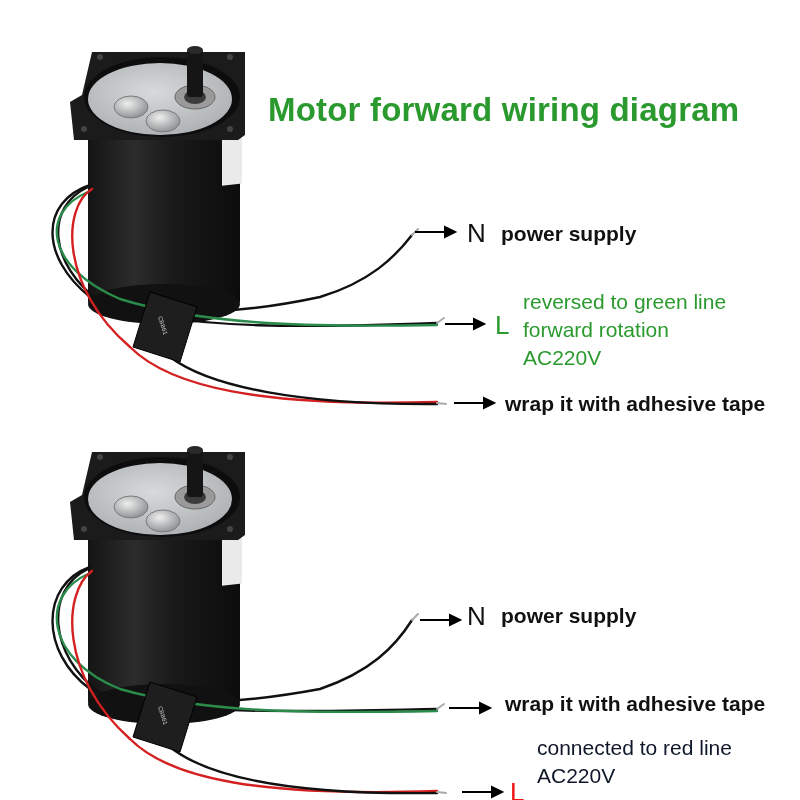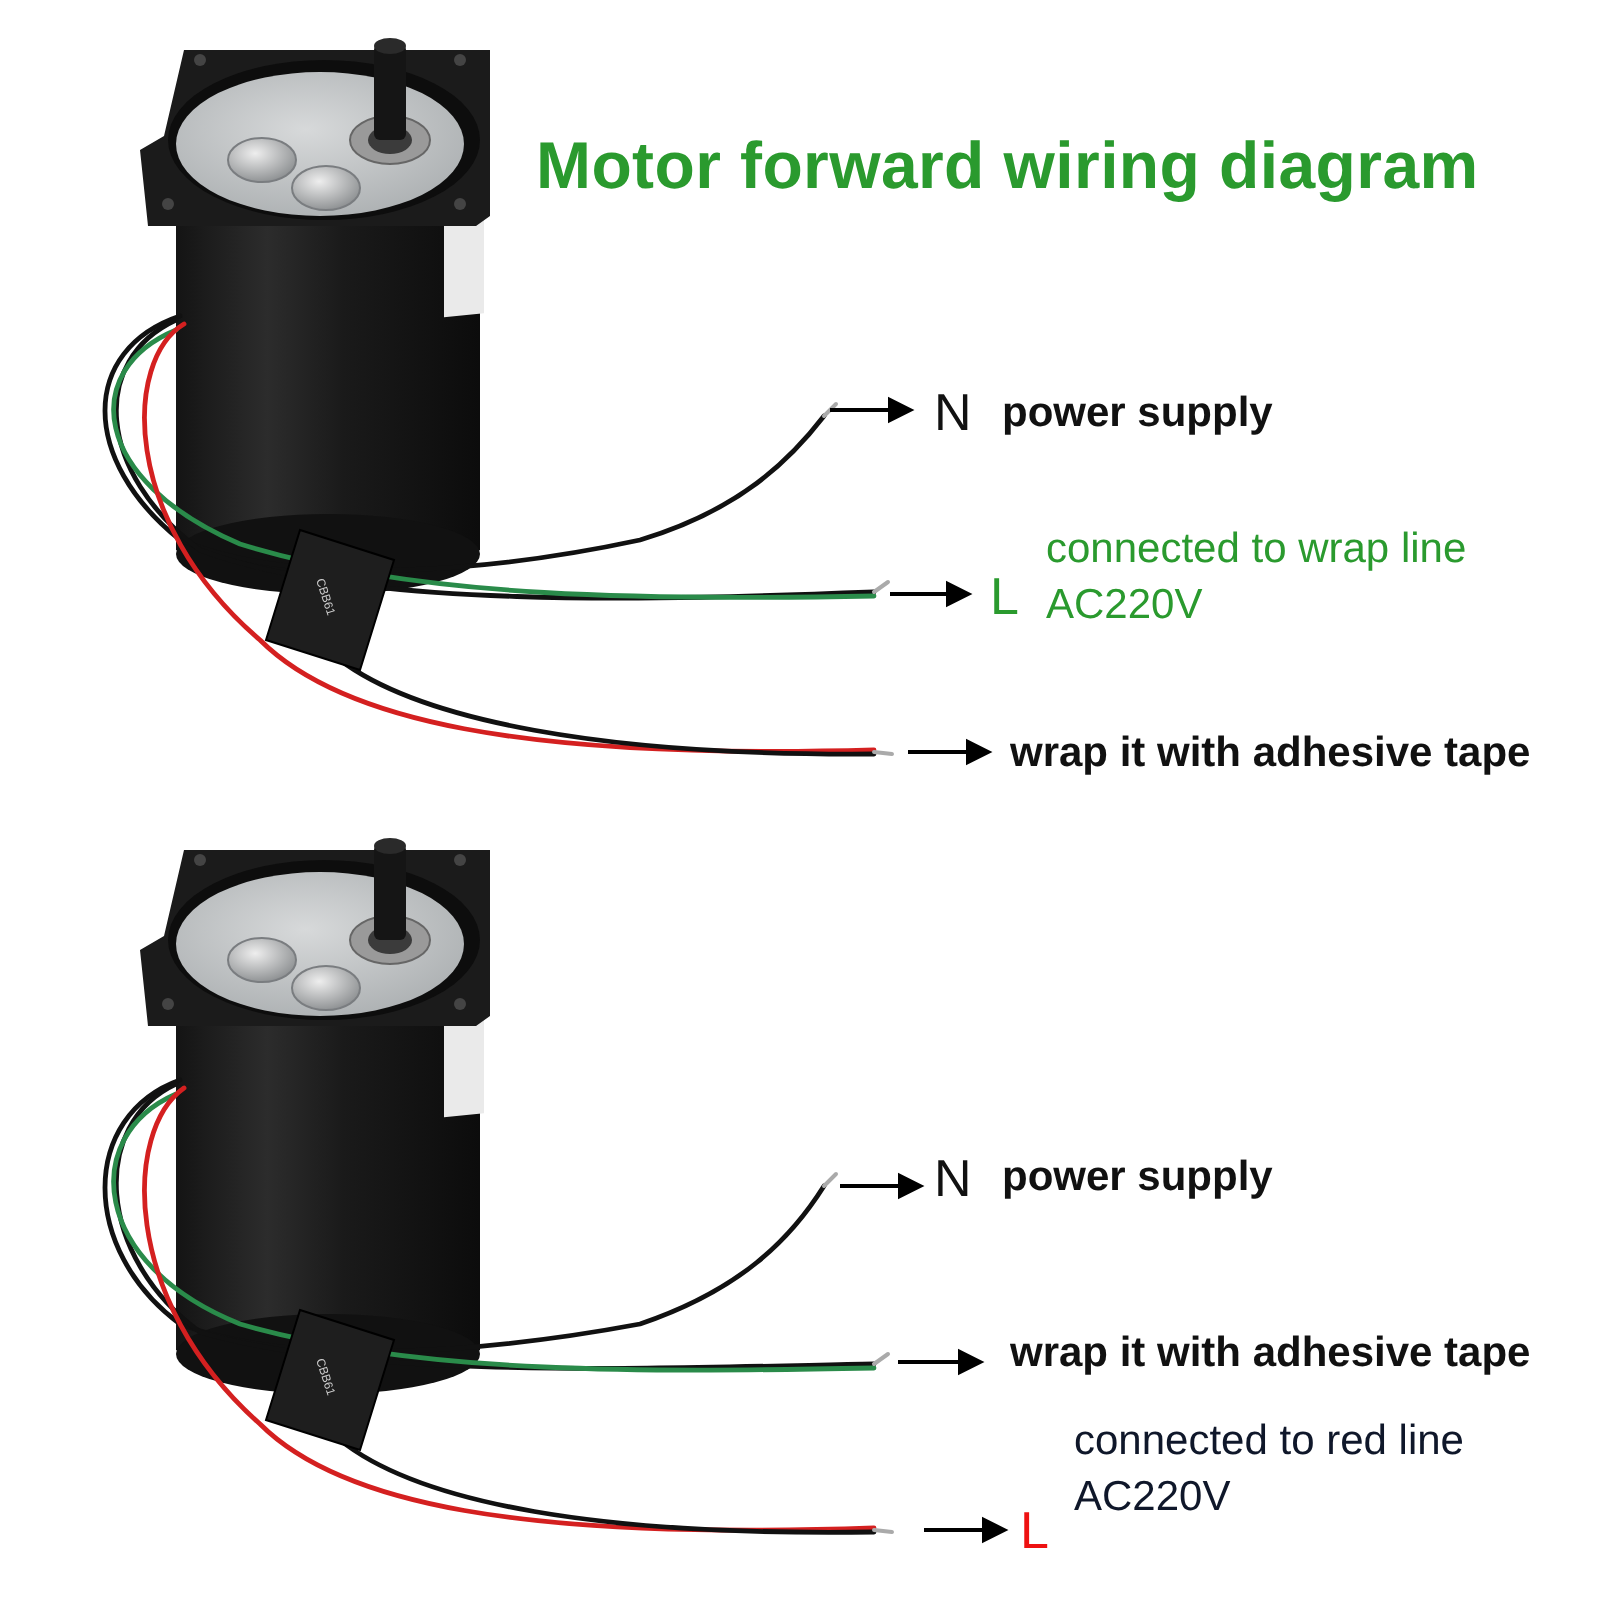--- a/index.html
+++ b/index.html
@@ -1,17 +1,17 @@
 <!DOCTYPE html>
 <html><head>
   <meta charset="utf-8">
   <style>
     html, body { margin: 0; padding: 0; background: #ffffff; }
     body { width: 800px; height: 800px; position: relative; overflow: hidden; font-family: "Liberation Sans", sans-serif; }
-    .panel { position: absolute; left: 0; width: 800px; height: 400px; }
+    .panel { position: absolute; left: 0; width: 800px; height: 400px; margin-top: 27px; }
     .panel.top { top: 0; }
     .panel.bottom { top: 400px; }
     svg.art { position: absolute; left: 0; top: 0; width: 800px; height: 400px; }
     .title { position: absolute; left: 268px; font-size: 33px; font-weight: bold; white-space: nowrap; letter-spacing: 0.2px; }
     .lbl { position: absolute; font-size: 21px; color: #111; white-space: nowrap; font-weight: bold; }
     .pin { position: absolute; font-size: 26px; white-space: nowrap; }
     .multi { position: absolute; font-size: 21px; line-height: 28px; white-space: nowrap; }
     .multi div { height: 28px; }
   </style>
 </head>
@@ -88,21 +88,22 @@
     </g>
   </svg>
 
   <div class="title" style="top: 64px; color: rgb(42, 154, 46);">Motor forward wiring diagram</div>
 
   <div class="pin" style="left:467px; top:191px; color:#111;">N</div>
   <div class="lbl" style="left:501px; top:195px;">power supply</div>
 
   <div class="pin" style="left:495px; top:283px; color:#2a9a2e; font-weight:normal;">L</div>
   <div class="multi" style="left:523px; top:261px; color:#2a9a2e;">
-    <div>connected to wrap line</div>
+    <div>reversed to green line</div>
+    <div>forward rotation</div>
     <div>AC220V</div>
   </div>
 
   <div class="lbl" style="left:505px; top:365px;">wrap it with adhesive tape</div>
 </div>
 
 <div class="panel bottom">
   <svg class="art" viewBox="0 0 800 400">
     <g>
       <path d="M88 105 L88 275 Q160 305 240 275 L240 105 Z" fill="url(#bodyG)"></path>

